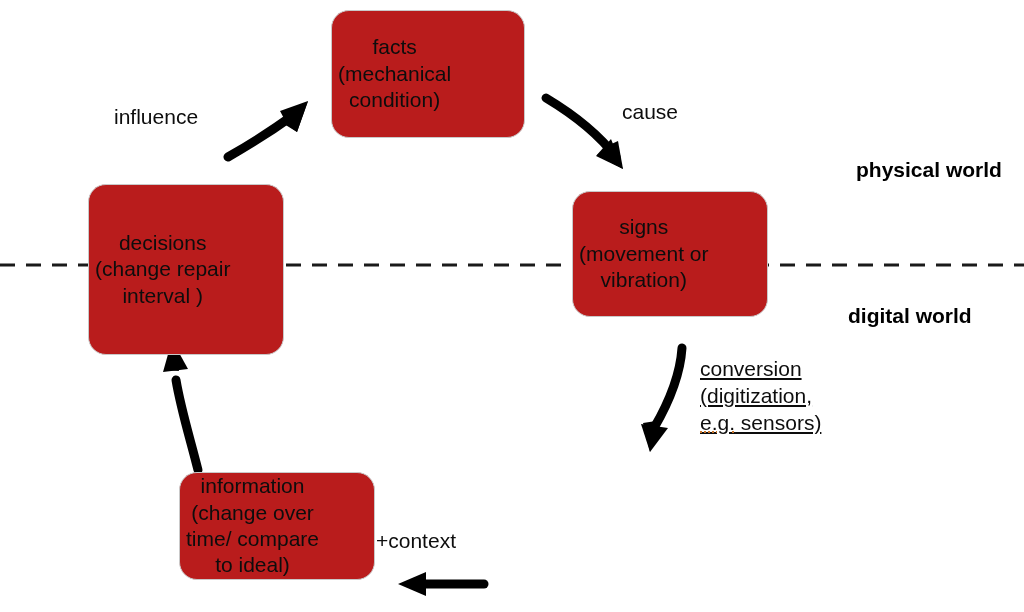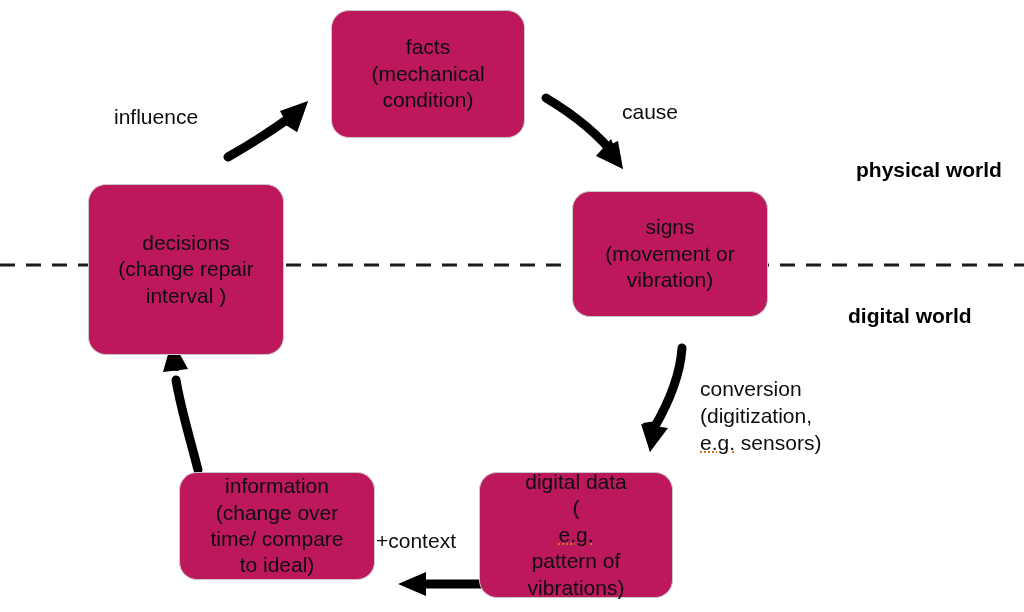--- a/index.html
+++ b/index.html
@@ -19,26 +19,25 @@
     position: absolute;
     top: 0;
     left: 0;
     width: 1024px;
     height: 612px;
     pointer-events: none;
   }
   .node {
     position: absolute;
     box-sizing: border-box;
-    background: #be185d;
+    background: #b91c1c;
     border: 1.6px solid #c9c9c9;
     border-radius: 18px;
     display: flex;
     align-items: center;
-    justify-content: center;
     text-align: center;
     color: #0d0d0d;
     font-size: 21px;
     line-height: 1.26;
     z-index: 3;
   }
   .node span { display: block; padding: 0 6px; }
   .edge-label {
     position: absolute;
     color: #0d0d0d;
@@ -63,21 +62,21 @@
   }
   
   #node-facts        { left: 331px; top: 10px;  width: 194px; height: 128px; }
   #node-signs        { left: 572px; top: 191px; width: 196px; height: 126px; }
   #node-digital-data { left: 479px; top: 472px; width: 194px; height: 126px; }
   #node-information  { left: 179px; top: 472px; width: 196px; height: 108px; }
   #node-decisions    { left: 88px;  top: 184px; width: 196px; height: 171px; }
   
   #label-influence  { left: 114px; top: 104px; }
   #label-cause      { left: 622px; top: 99px; }
-  #label-conversion { left: 700px; top: 376px; }
+  #label-conversion { left: 700px; top: 356px; text-decoration: underline; }
   #label-context    { left: 376px; top: 528px; }
   #label-influences { left: 11px;  top: 393px; }
   #label-physical   { left: 843px; top: 158px; margin-left: 13px; }
   #label-digital    { left: 848px; top: 304px; }
 </style>
 </head>
 <body>
 
 <div id="canvas">
 
@@ -117,23 +116,20 @@
   </svg>
 
   <div class="node" id="node-facts">
     <span>facts<br>(mechanical<br>condition)</span>
   </div>
 
   <div class="node" id="node-signs">
     <span>signs<br>(movement or<br>vibration)</span>
   </div>
 
-  <div class="node" id="node-digital-data">
-    <span>digital data<br>(<span class="spell">e.g.</span> pattern of<br>vibrations)</span>
-  </div>
 
   <div class="node" id="node-information">
     <span>information<br>(change over<br>time/ compare<br>to ideal)</span>
   </div>
 
   <div class="node" id="node-decisions">
     <span>decisions<br>(change repair<br>interval )</span>
   </div>
 
   <div class="edge-label" id="label-influence">influence</div>

